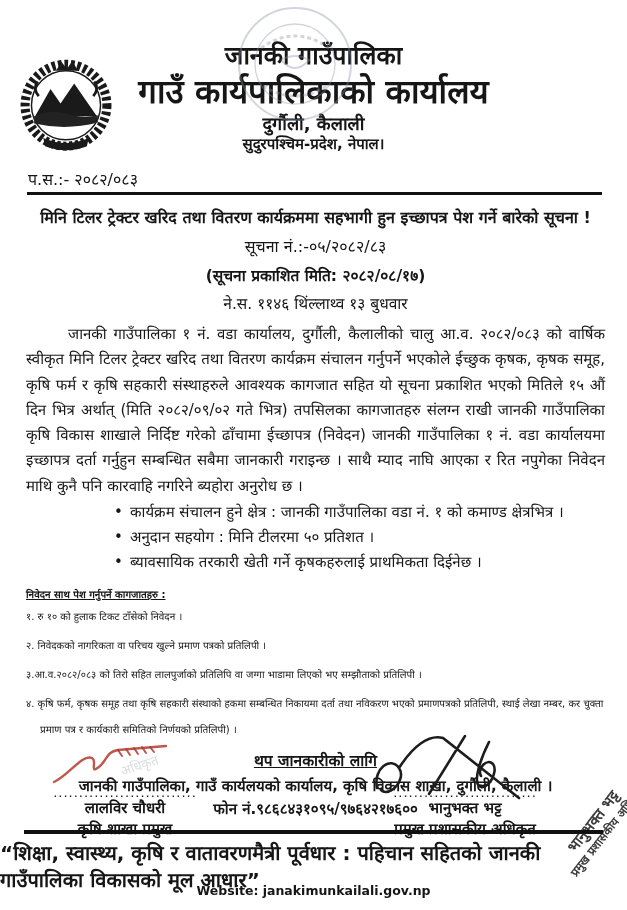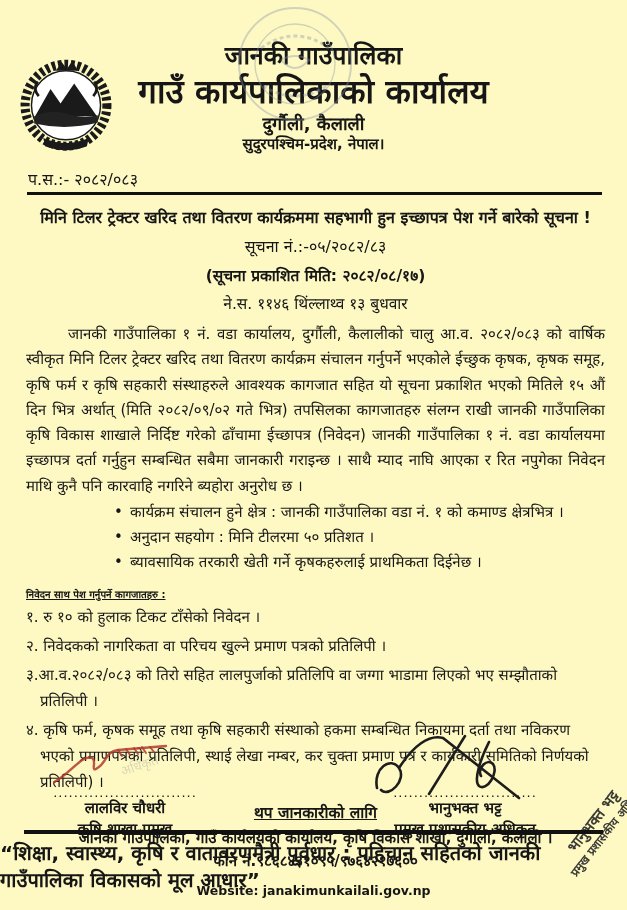--- a/index.html
+++ b/index.html
@@ -1,18 +1,18 @@
 <!DOCTYPE html>
 <html><head>
 <meta charset="utf-8">
 <style>
   html,body { margin:0; padding:0; background:#d9d9d6; }
   .page {
     position:relative; width:627px; height:910px; margin:0 auto;
-    background:#fef9c3; color:#161616; overflow:hidden;
+    background:#ffffff; color:#161616; overflow:hidden;
     font-family:"DejaVu Sans","Liberation Sans",sans-serif;
   }
   
   .hdr { text-align:center; padding-top:42px; line-height:1.15; }
   .hdr .muni  { font-size:25px; font-weight:bold; }
   .hdr .office{ font-size:33px; font-weight:bold; margin-top:2px; }
   .hdr .place { font-size:18px; font-weight:bold; margin-top:3px; }
   .hdr .prov  { font-size:15px; font-weight:bold; margin-top:2px; }
   .logo { position:absolute; left:16px; top:56px; }
   .top-stamp { position:absolute; left:233px; top:2px; opacity:.38; pointer-events:none; }
@@ -22,21 +22,21 @@
   .main { position:absolute; left:26px; right:22px; top:199px; }
   .title   { text-align:center; font-size:16px; font-weight:bold; margin-top:7px; }
   .n-num   { text-align:center; font-size:16px; margin-top:7px; }
   .n-pub   { text-align:center; font-size:15.5px; font-weight:bold; margin-top:7px; }
   .n-ns    { text-align:center; font-size:15.5px; margin-top:6px; }
   .para    { font-size:15px; line-height:25.3px; text-align:justify; text-indent:42px; margin-top:8px; }
   ul.blts  { margin:1px 0 0 0; padding:0 0 0 88px; list-style:none; }
   ul.blts li { font-size:15px; line-height:25px; position:relative; padding-left:16px; }
   ul.blts li::before { content:"•"; position:absolute; left:0; top:0; font-size:15px; }
   .doc-h   { font-size:10px; font-weight:bold; text-decoration:underline; margin-top:12px; }
-  .doc-it  { font-size:15px; line-height:26px; margin-top:3px; }
+  .doc-it  { font-size:10px; line-height:26px; margin-top:3px; }
   .doc-it.wrap2 { padding-left:14px; text-indent:-14px; }
   .mi-h    { text-align:center; font-size:15.5px; font-weight:bold; text-decoration:underline; margin-top:6px; }
   .mi-ad   { text-align:center; font-size:15px; font-weight:bold; margin-top:4px; }
   .mi-ph   { text-align:center; font-size:15px; font-weight:bold; margin-top:3px; }
   
   .sig { position:absolute; text-align:center; }
   .sig .dots { font-size:13px; letter-spacing:1px; line-height:10px; }
   .sig .nm { font-size:15px; font-weight:bold; line-height:21px; }
   .sig .tt { font-size:15px; font-weight:bold; line-height:21px; }
   .sig-l { left:40px;  top:788px; width:170px; }

